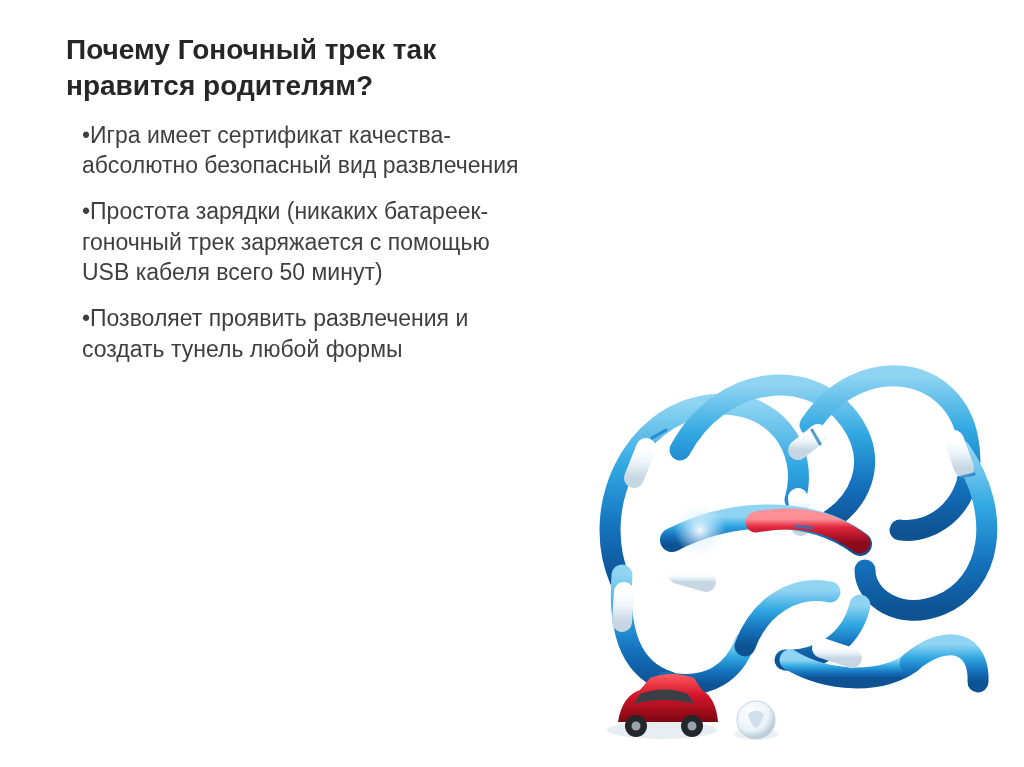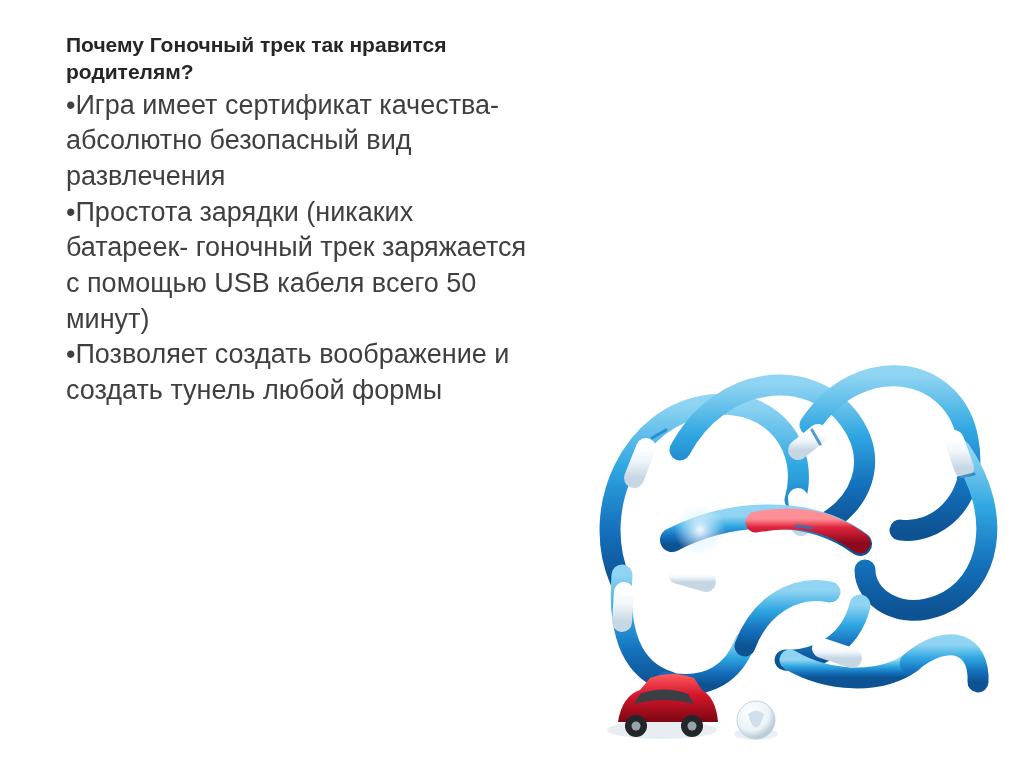--- a/index.html
+++ b/index.html
@@ -19,31 +19,31 @@
     height: 767px;
     background: #ffffff;
   }
   .text-block {
     position: absolute;
     left: 66px;
     top: 32px;
     width: 470px;
   }
   .slide-title {
-    font-size: 21px;
+    font-size: 28px;
     font-weight: bold;
     line-height: 1.28;
     color: #262626;
     margin: 0 0 2px 0;
   }
   .bullet {
-    font-size: 27px;
+    font-size: 23px;
     line-height: 1.32;
     color: #3f3f3f;
-    margin: 0;
+    margin: 16px;
     white-space: pre-line;
   }
   .figure {
     position: absolute;
     left: 560px;
     top: 330px;
     width: 460px;
     height: 420px;
   }
   .figure svg {
@@ -52,21 +52,21 @@
 </style>
 </head>
 <body>
 
 <div class="slide">
 
   <div class="text-block">
     <p class="slide-title">Почему Гоночный трек так нравится родителям?</p>
     <p class="bullet">•Игра имеет сертификат качества-абсолютно безопасный вид развлечения</p>
     <p class="bullet">•Простота зарядки (никаких батареек- гоночный трек заряжается с помощью USB кабеля всего 50 минут)</p>
-    <p class="bullet">•Позволяет создать воображение и создать  тунель любой формы</p>
+    <p class="bullet">•Позволяет проявить развлечения и создать  тунель любой формы</p>
   </div>
 
   <div class="figure">
     <svg width="460" height="420" viewBox="0 0 460 420" xmlns="http://www.w3.org/2000/svg">
       <defs>
         <linearGradient id="tubeBlue" x1="0" y1="0" x2="0" y2="1">
           <stop offset="0%" stop-color="#8fd4f2"></stop>
           <stop offset="35%" stop-color="#31a8e2"></stop>
           <stop offset="70%" stop-color="#1572bd"></stop>
           <stop offset="100%" stop-color="#0d5394"></stop>

